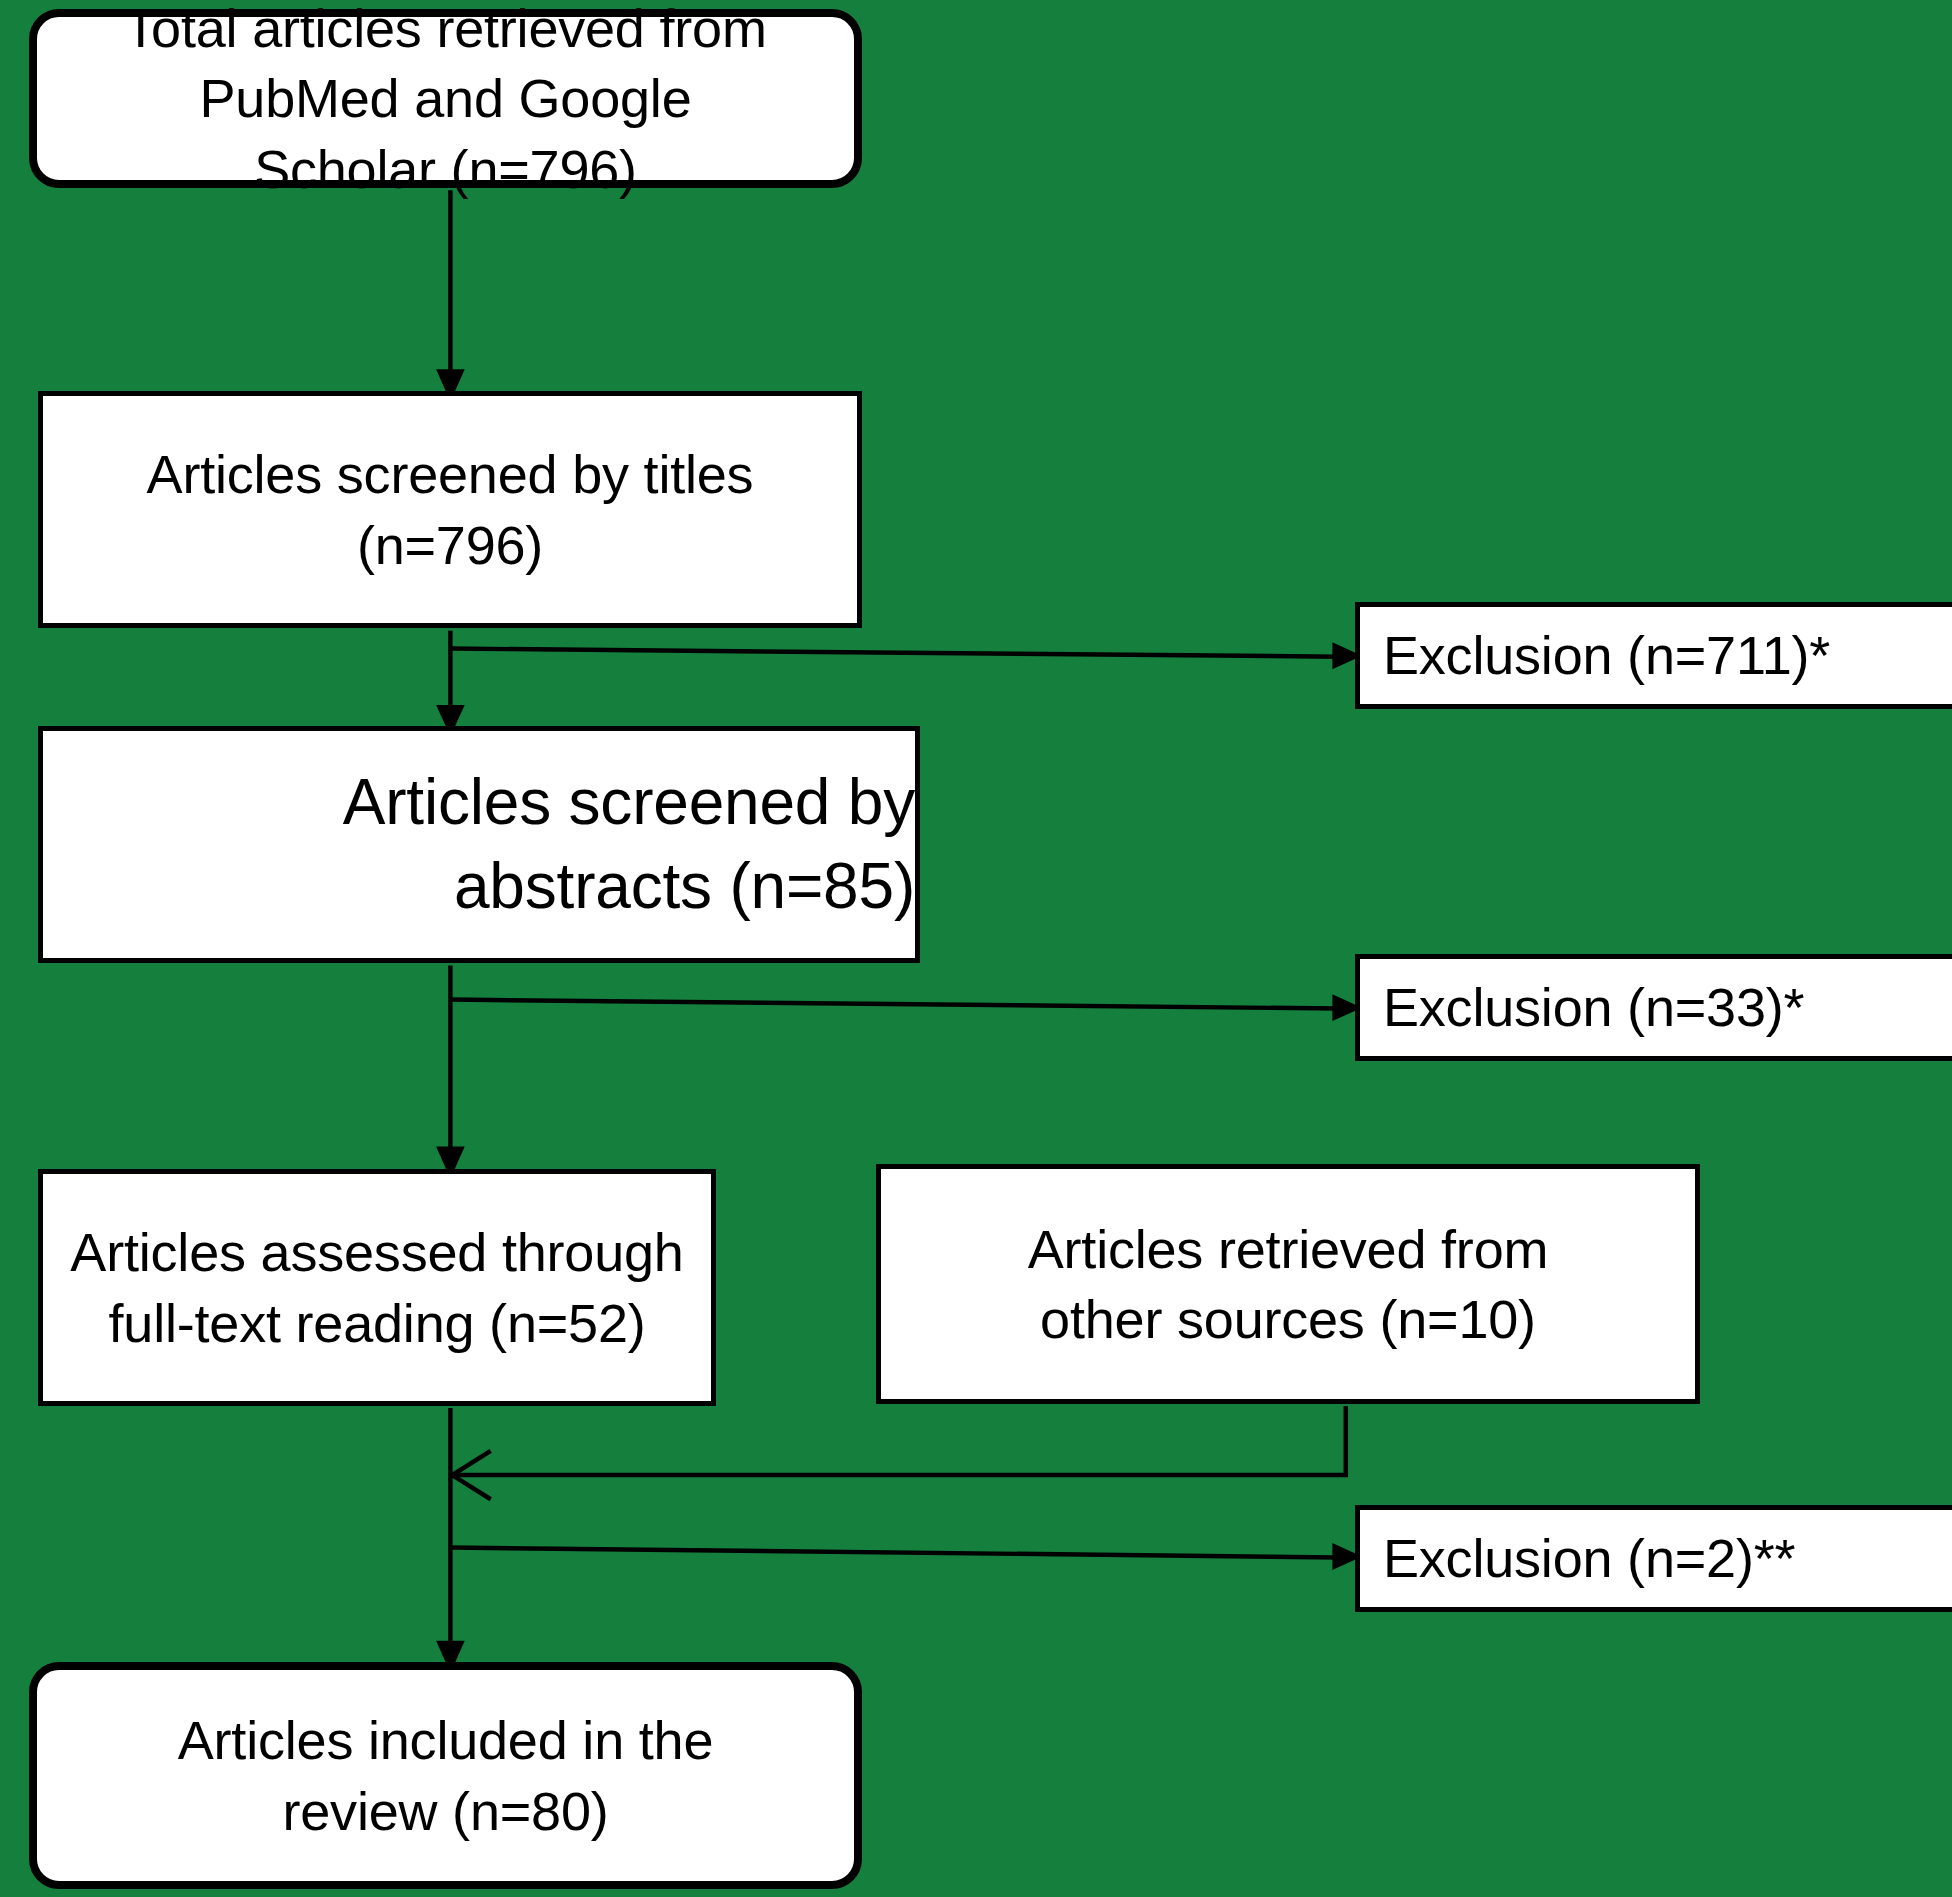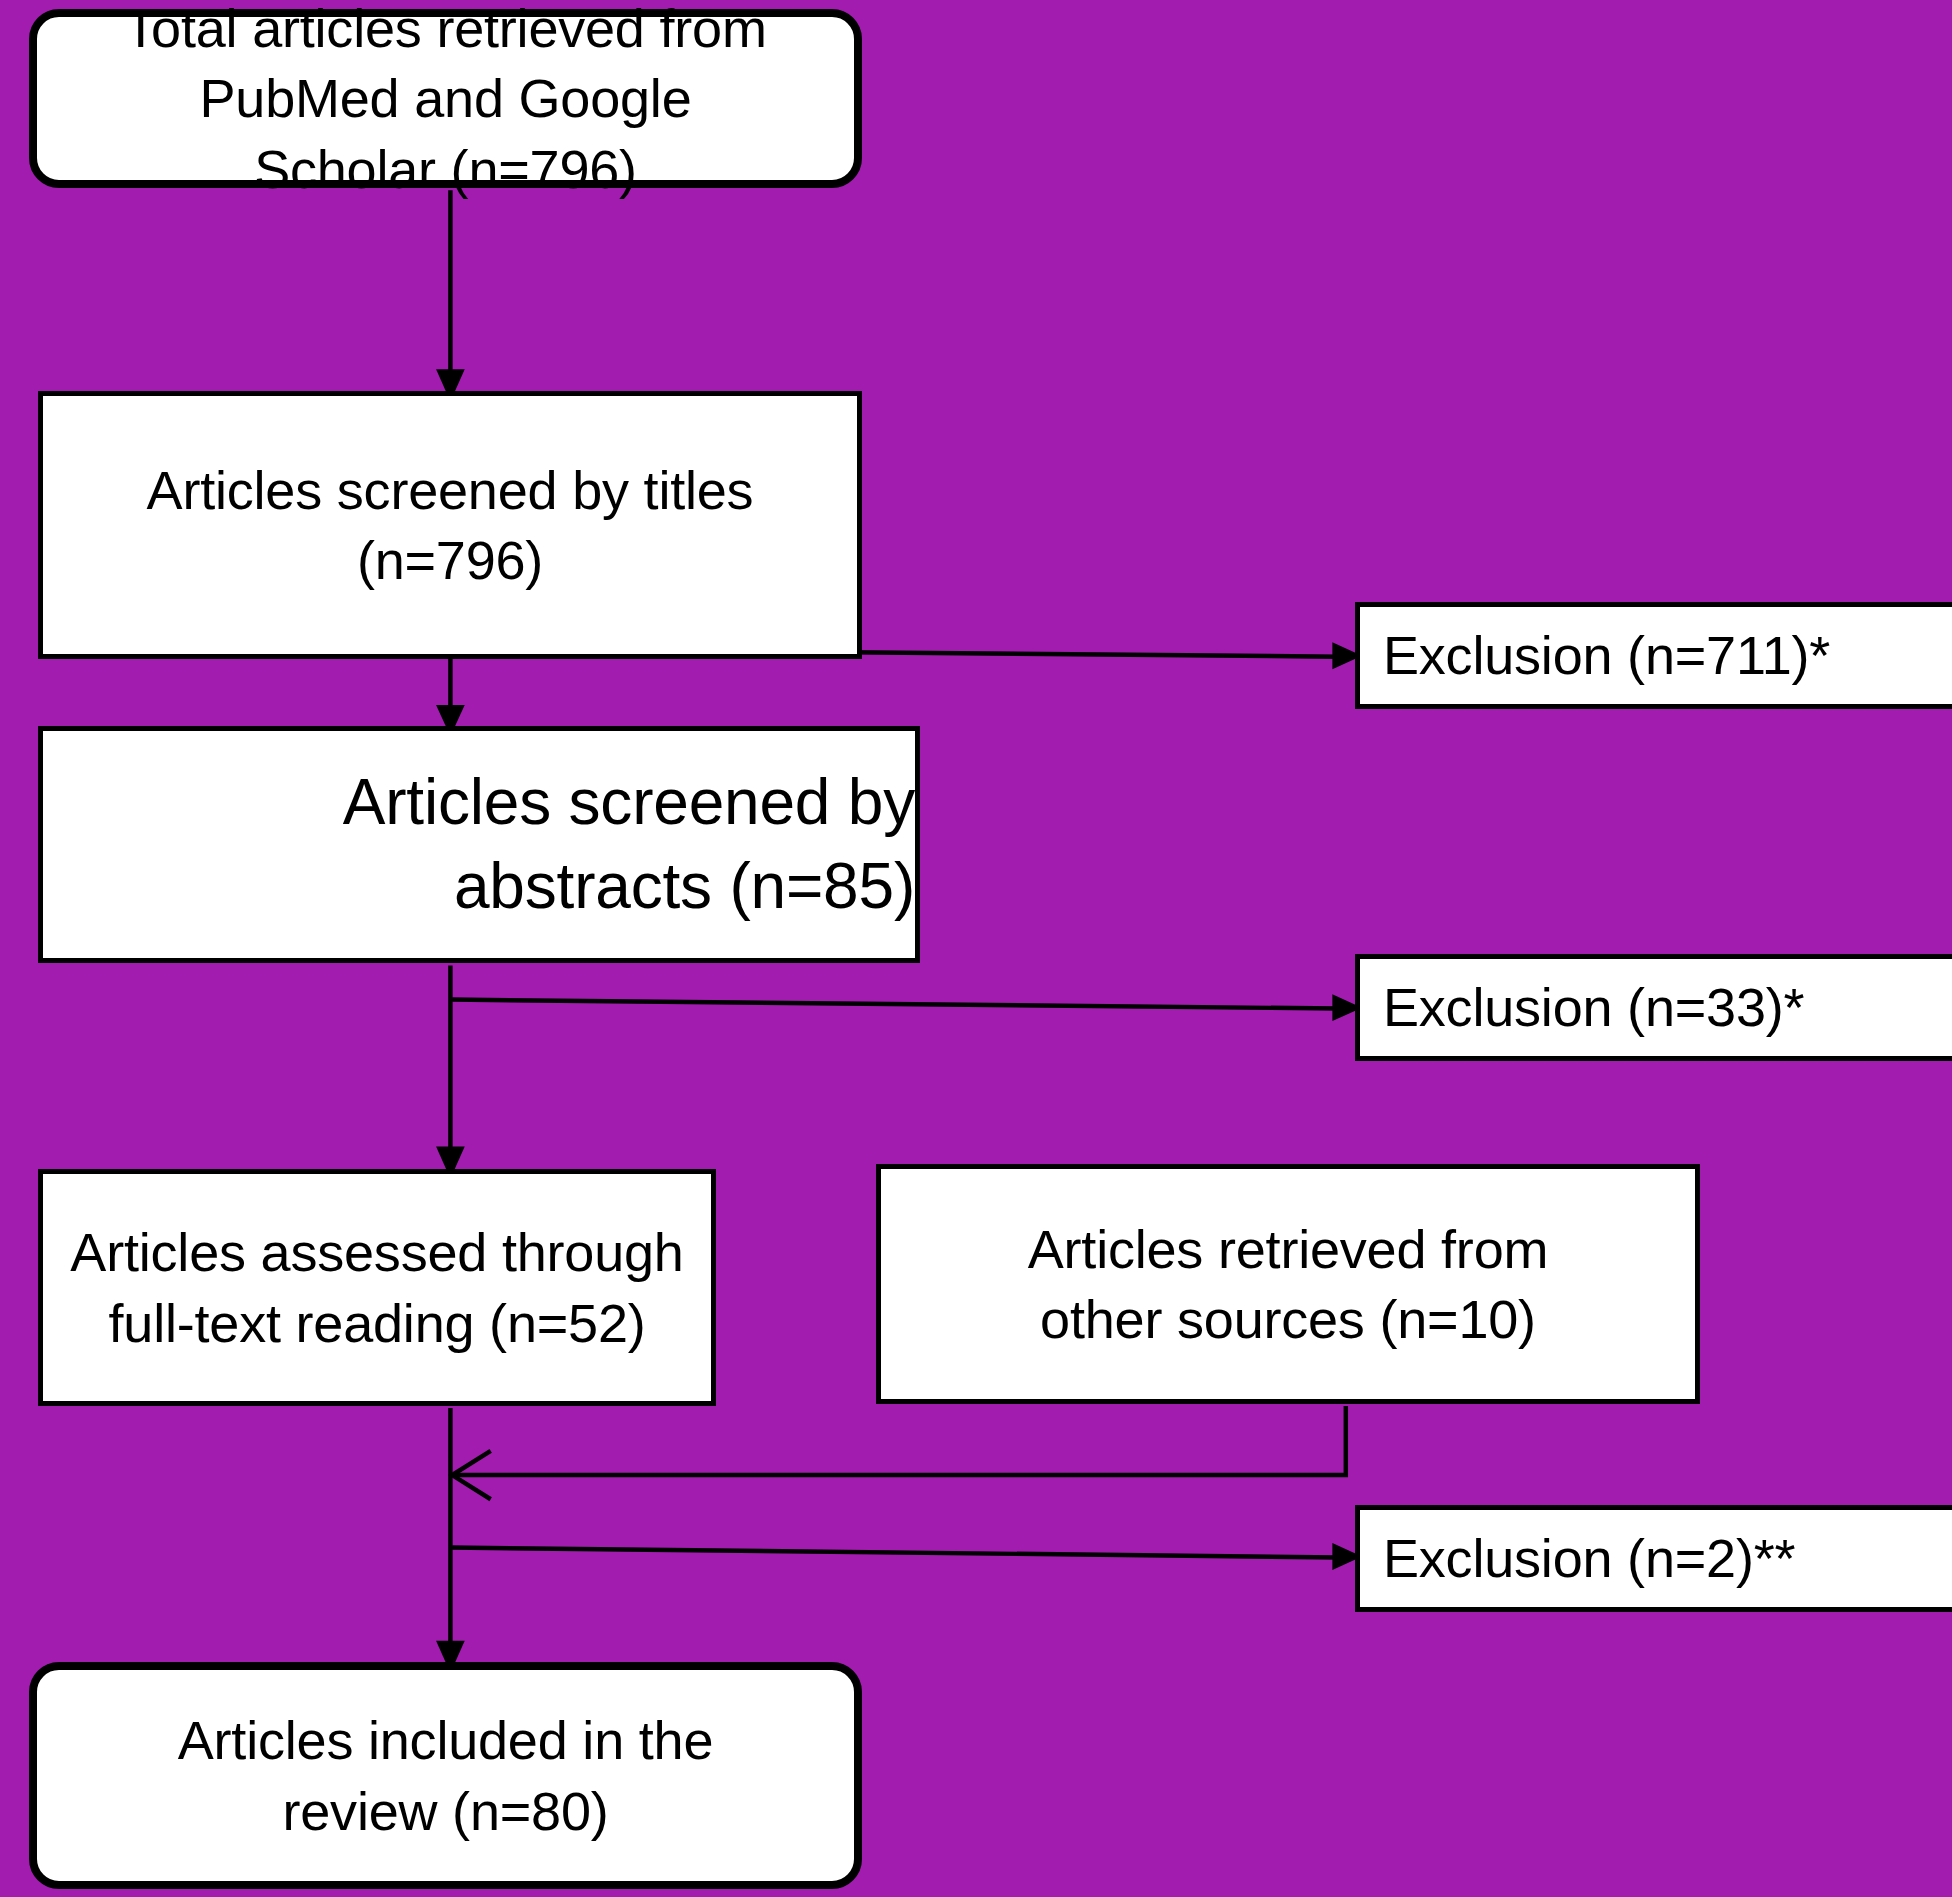--- a/index.html
+++ b/index.html
@@ -5,21 +5,21 @@
 <style>
   html, body {
     margin: 0;
     padding: 0;
     background: #ffffff;
   }
   #canvas {
     position: relative;
     width: 1952px;
     height: 1898px;
-    background: #a21caf;
+    background: #15803d;
     font-family: "Liberation Sans", sans-serif;
     overflow: hidden;
   }
   .node {
     position: absolute;
     box-sizing: border-box;
     background: #ffffff;
     display: flex;
     align-items: center;
     justify-content: center;
@@ -51,21 +51,21 @@
     border-radius: 0;
     justify-content: flex-start;
   }
   .exclusion .label {
     text-align: left;
     padding-left: 23px;
   }
 
   
   #node-retrieved   { left: 29px;   top: 9px;    width: 833px;  height: 179px; font-size: 54px; }
-  #node-titles      { left: 38px;   top: 391px;   width: 824px;  height: 268px; font-size: 54px; }
+  #node-titles      { left: 38px;   top: 391px;   width: 824px;  height: 237px; font-size: 54px; }
   #node-abstracts   { left: 38px;   top: 726px;   width: 882px;  height: 237px; font-size: 64px; text-align: right; }
   #node-fulltext    { left: 38px;   top: 1169px;  width: 678px;  height: 237px; font-size: 54px; }
   #node-other       { left: 876px; top: 1164px;  width: 824px;  height: 240px; font-size: 54px; }
   #node-included    { left: 29px;   top: 1662px;  width: 833px;  height: 227px; font-size: 54px; }
 
   #node-excl-1      { left: 1355px; top: 602px;   width: 609px;  height: 107px; font-size: 54px; }
   #node-excl-2      { left: 1355px; top: 954px;  width: 609px;  height: 107px; font-size: 54px; }
   #node-excl-3      { left: 1355px; top: 1505px;  width: 609px;  height: 107px; font-size: 54px; }
 
   

